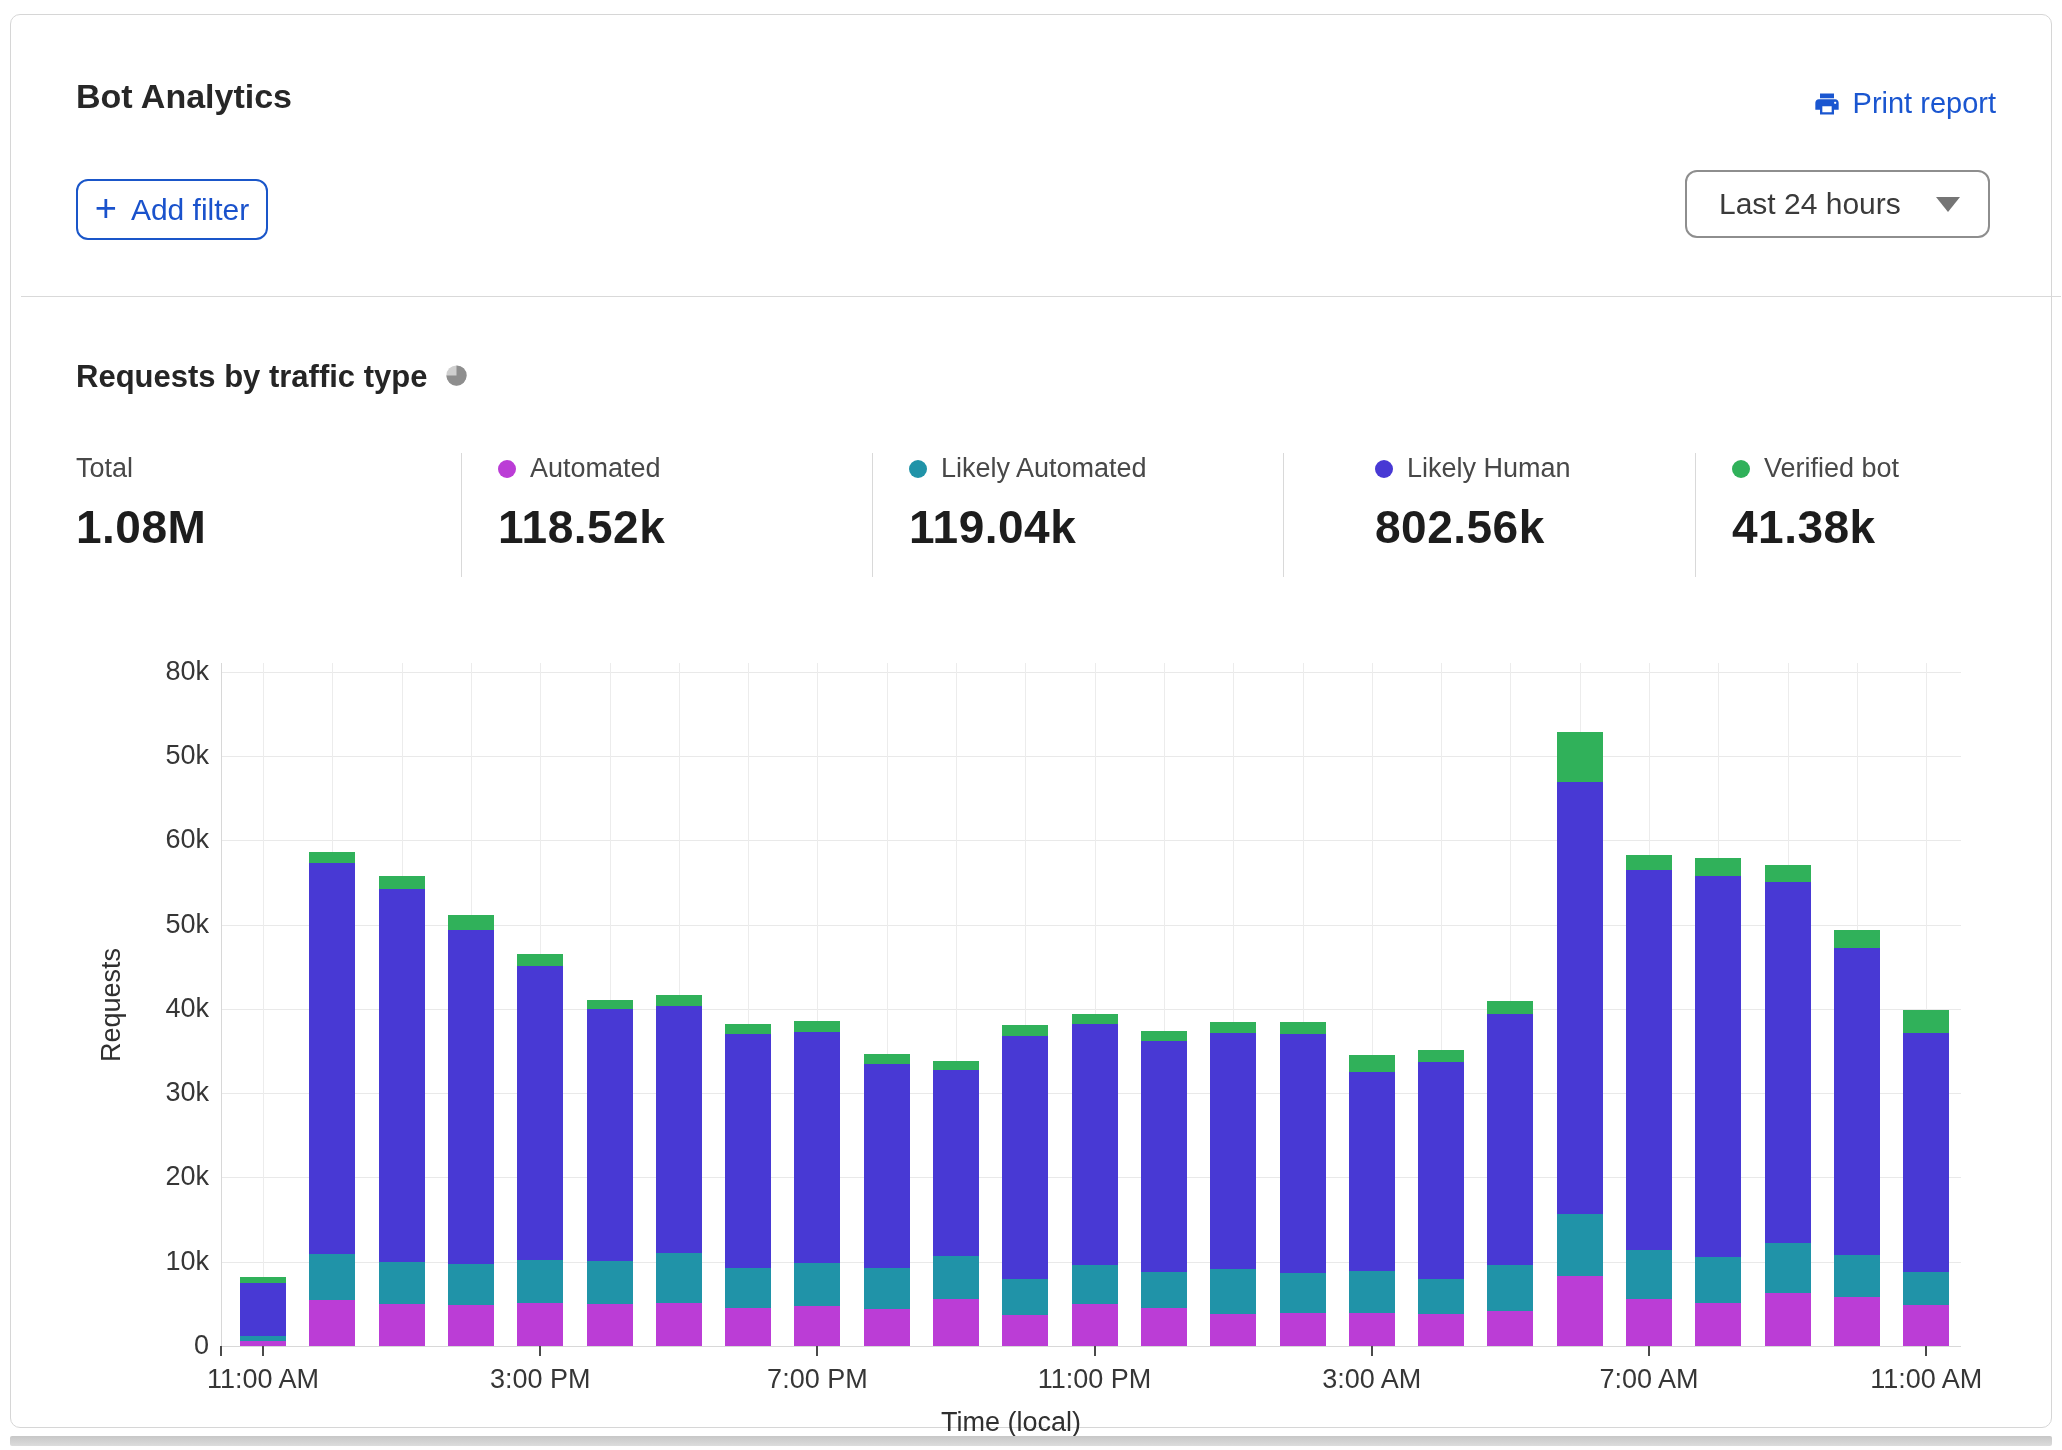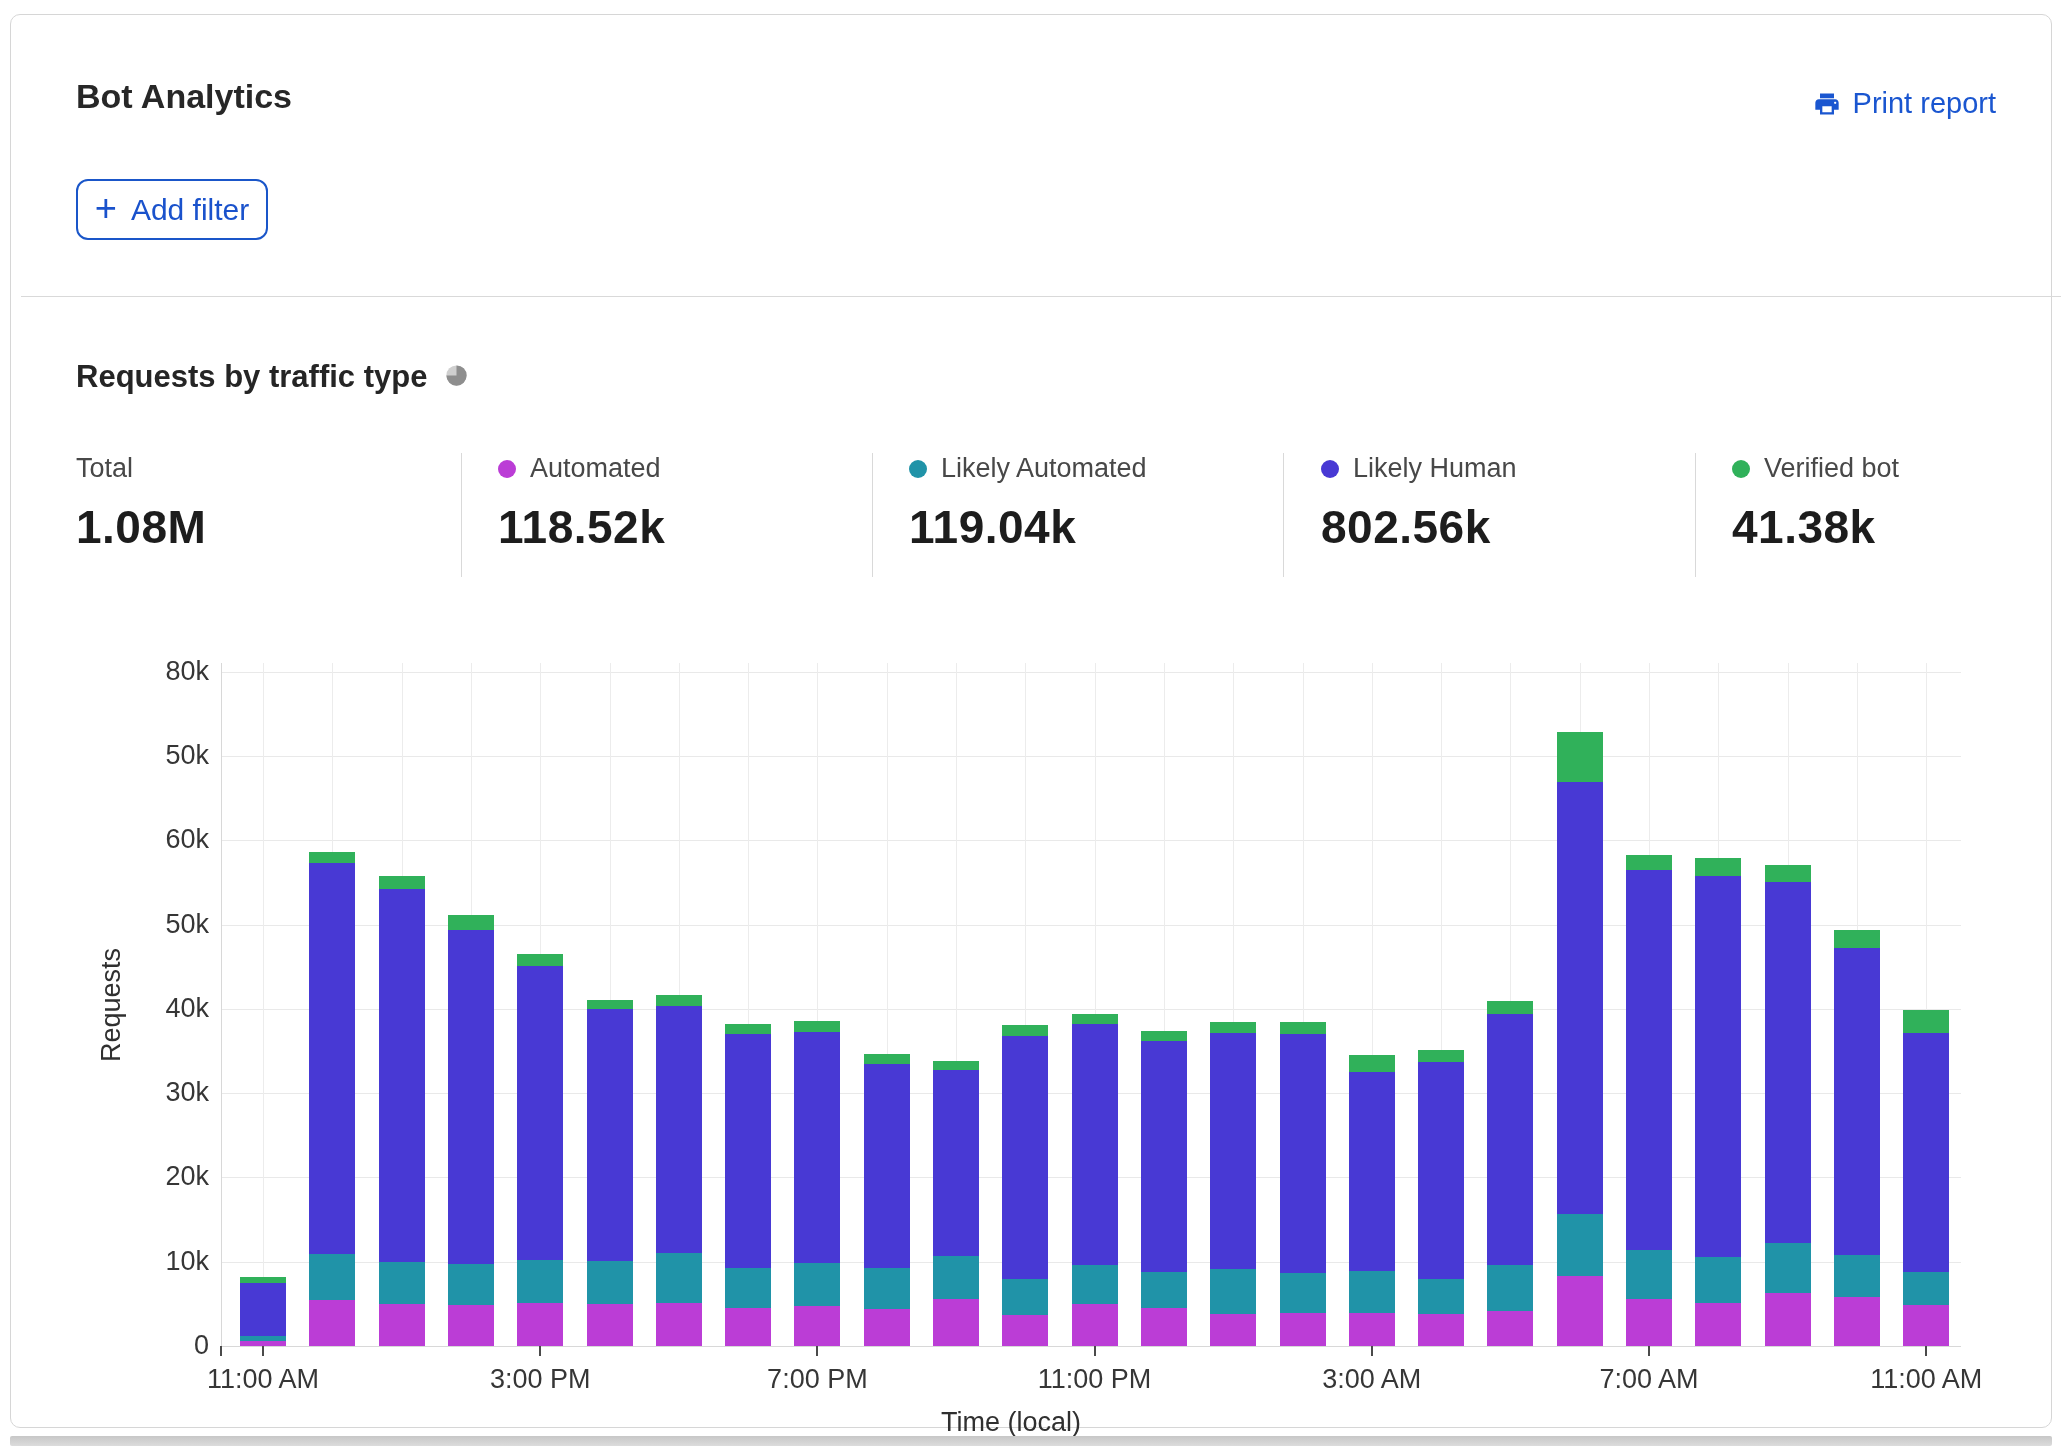--- a/index.html
+++ b/index.html
@@ -81,20 +81,24 @@
       </span>
       <span>Print report</span>
     </div>
   </div>
 
   <button class="add-filter-btn">
     <span class="plus">+</span>
     <span>Add filter</span>
   </button>
 
+  <div class="time-dropdown">
+    <span>Last 24 hours</span>
+    <span class="caret-down"></span>
+  </div>
 
   <div class="header-divider"></div>
 
   <div class="section-title-row">
     <span class="section-title">Requests by traffic type</span>
     <span>
       <svg width="27" height="27" viewBox="0 0 24 24">
           <circle cx="12" cy="12" r="9" fill="#cfcfcf"></circle>
           <path d="M12 12 V3 A9 9 0 1 1 3 12 Z" fill="#8e8e8e"></path>
         </svg>
@@ -118,21 +122,21 @@
     </div>
     <div class="stat-divider" style="left:861px"></div>
     <div class="stat-col" style="left:898px">
       <div class="stat-label-row">
         <span class="stat-dot" style="background: rgb(32, 147, 168);"></span>
         <span>Likely Automated</span>
       </div>
       <div class="stat-value">119.04k</div>
     </div>
     <div class="stat-divider" style="left:1272px"></div>
-    <div class="stat-col" style="left:1310px">
+    <div class="stat-col" style="left:1364px">
       <div class="stat-label-row">
         <span class="stat-dot" style="background: rgb(72, 57, 212);"></span>
         <span>Likely Human</span>
       </div>
       <div class="stat-value">802.56k</div>
     </div>
     <div class="stat-divider" style="left:1684px"></div>
     <div class="stat-col" style="left:1721px">
       <div class="stat-label-row">
         <span class="stat-dot" style="background: rgb(48, 177, 90);"></span>

